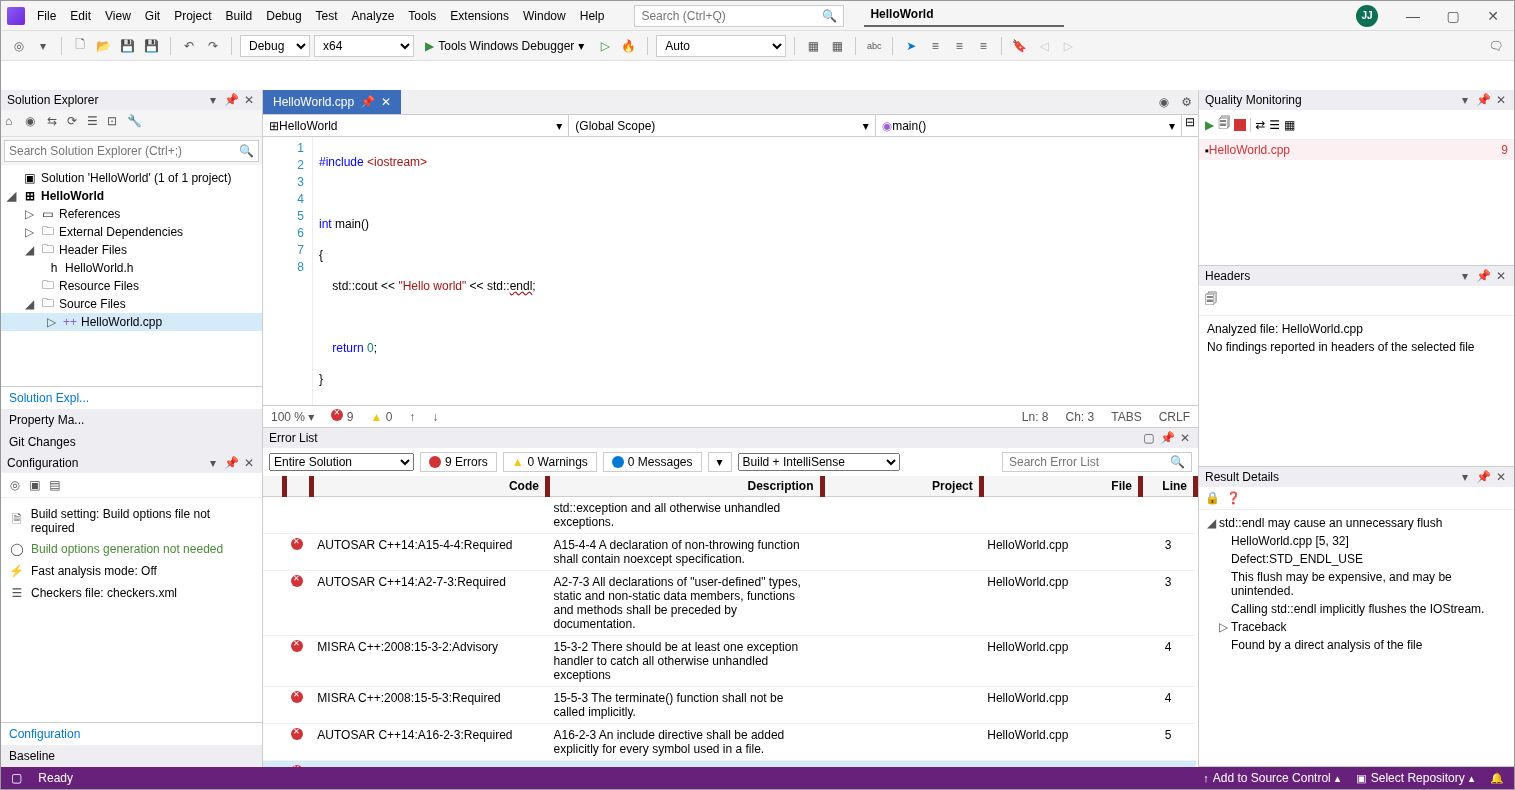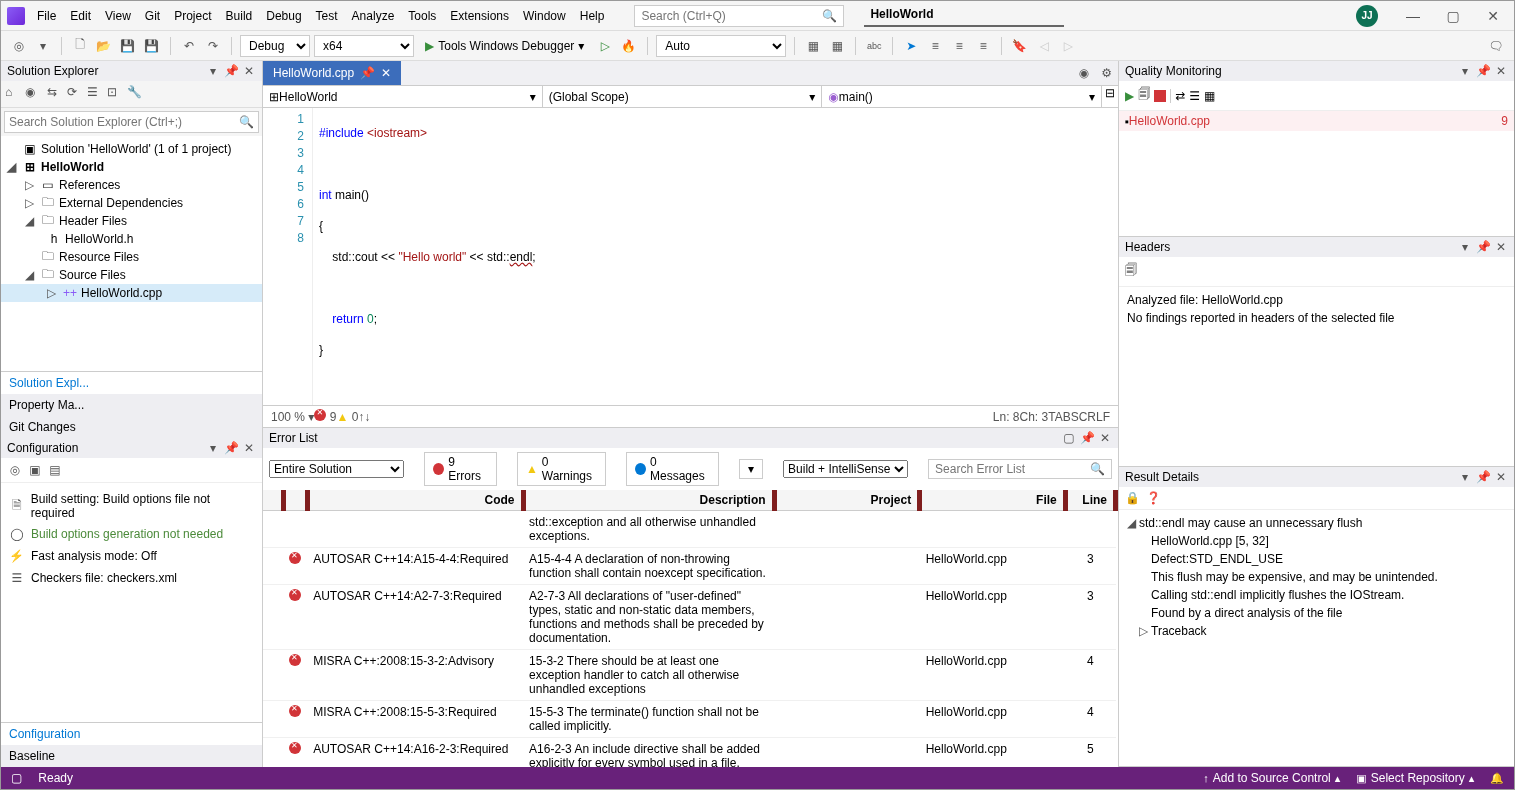--- a/index.html
+++ b/index.html
@@ -18,21 +18,21 @@
 .titlebar .win-btns { display: flex; gap: 10px; margin-left: 20px; }
 .titlebar .win-btns span { width: 30px; text-align: center; cursor: pointer; font-size: 14px; color: #555; }
 
 .toolbar { height: 30px; background: #f5f5f5; display: flex; align-items: center; padding: 0 8px; gap: 4px; border-bottom: 1px solid #ddd; }
 .toolbar .tb-btn { width: 20px; height: 20px; display: flex; align-items: center; justify-content: center; color: #555; cursor: pointer; }
 .toolbar .tb-sep { width: 1px; height: 18px; background: #ccc; margin: 0 4px; }
 .toolbar select { border: 1px solid #ccc; height: 22px; padding: 0 4px; background: #fff; }
 .toolbar .debug-btn { display: flex; align-items: center; gap: 4px; padding: 2px 6px; border: 1px solid transparent; cursor: pointer; }
 .toolbar .debug-btn .play { color: #388e3c; }
 
-.main { flex: 1; display: flex; overflow: hidden; }
+.main { flex: 1; display: flex; overflow: hidden; margin-top: 29px; }
 
 .left-panel { width: 262px; background: #f5f5f5; border-right: 1px solid #ccc; display: flex; flex-direction: column; }
 .panel-header { display: flex; align-items: center; padding: 3px 6px; background: #eeeef2; font-weight: normal; }
 .panel-header .title { flex: 1; }
 .panel-header .icon { width: 14px; text-align: center; color: #555; cursor: pointer; margin-left: 4px; }
 .left-toolbar { display: flex; gap: 2px; padding: 4px; border-bottom: 1px solid #ddd; }
 .left-toolbar .tb-btn { width: 18px; height: 18px; color: #555; }
 .search-box { margin: 3px; border: 1px solid #ccc; height: 22px; display: flex; align-items: center; padding: 0 4px; background: #fff; }
 .search-box input { border: none; outline: none; flex: 1; }
 .tree { padding: 4px 0; background: #fff; flex: 1; overflow: auto; }
@@ -55,41 +55,41 @@
 .editor-nav .nav-box { flex: 1; border-right: 1px solid #ccc; padding: 2px 6px; display:flex; align-items:center; }
 .code-area { flex: 1; display: flex; background: #fff; overflow: hidden; font-family: Consolas, monospace; font-size: 13px; position: relative; }
 .gutter { width: 50px; text-align: right; color: #2b91af; padding: 3px 8px 3px 0; border-right: 1px solid #eee; background: #fff; }
 .gutter div { height: 17px; line-height: 17px; }
 .code { padding: 3px 6px; white-space: pre; flex:1; }
 .code div { height: 17px; line-height: 17px; }
 .kw { color: #0000ff; }
 .inc { color: #a31515; }
 .str { color: #a31515; }
 .num { color: #098658; }
-.editor-status { height: 22px; background: #fff; border-top: 1px solid #ccc; display: flex; align-items: center; padding: 0 8px; gap: 0; color: #555; font-size: 11px; }
+.editor-status { height: 22px; background: #fff; border-top: 1px solid #ccc; display: flex; align-items: center; padding: 0 8px; gap: 17px; color: #555; font-size: 11px; }
 .editor-status .spacer { flex: 1; }
 
 .error-list { border-top: 1px solid #ccc; display: flex; flex-direction: column; height: 340px; }
 .error-list .panel-header { background: #eeeef2; }
-.error-toolbar { display: flex; gap: 20px; padding: 4px 6px; align-items: center; }
+.error-toolbar { display: flex; gap: 6px; padding: 4px 6px; align-items: center; }
 .error-toolbar .pill { border: 1px solid #ccc; padding: 2px 8px; display: flex; align-items: center; gap: 4px; cursor: pointer; }
 .error-toolbar .err-icon { width: 12px; height: 12px; border-radius: 50%; display: inline-block; }
 .err-red { background: #d13438; }
 .err-blue { background: #0078d4; }
 .error-toolbar .search { margin-left: auto; border: 1px solid #ccc; padding: 2px 6px; display: flex; align-items: center; width: 190px; }
 .error-toolbar .search input { border: none; outline: none; flex: 1; }
 .error-table { flex: 1; overflow: auto; font-size: 12px; }
 .error-table table { width: 100%; border-collapse: collapse; }
 .error-table th { text-align: right; padding: 3px 6px; border-bottom: 1px solid #ccc; border-right: 5px solid #7f1d1d; background: #f5f5f5; font-weight: bold; position: sticky; top: 0; }
 .error-table td { padding: 4px 6px; border-bottom: 1px solid #f0f0f0; vertical-align: top; }
 .error-table tr.selected { background: #d6ebf9; }
 .err-cell-icon { width: 12px; height: 12px; border-radius: 50%; background: #d13438; display: inline-block; position: relative; }
 .err-cell-icon::after { content: '✕'; color: #fff; font-size: 8px; position: absolute; left: 2px; top: -1px; }
 
-.right-panel { width: 396px; background: #f5f5f5; border-left: 1px solid #ccc; display: flex; flex-direction: column; }
+.right-panel { width: 316px; background: #f5f5f5; border-left: 1px solid #ccc; display: flex; flex-direction: column; }
 .right-section { border-bottom: 1px solid #ccc; display: flex; flex-direction: column; }
 .rs-qm { min-height: 176px; }
 .rs-headers { flex: 1; }
 .rs-result { min-height: 300px; }
 .qm-toolbar { display: flex; gap: 4px; padding: 4px 6px; align-items: center; background: #fff; border-bottom: 1px solid #eee; }
 .qm-toolbar .play { color: #388e3c; }
 .qm-toolbar .stop { width: 12px; height: 12px; background: #d13438; }
 .qm-row { display: flex; padding: 3px 6px; align-items: center; background: #fdf0f2; }
 .qm-row .file { color: #d13438; flex: 1; }
 .qm-row .count { color: #d13438; }
@@ -379,21 +379,21 @@
             <span style="color:#f2c811">▲</span>
             <span>0 Warnings</span>
           </div>
         <div class="pill">
             <span class="err-icon err-blue"></span>
             <span>0 Messages</span>
           </div>
         <div class="pill">
             <span>▾</span>
           </div>
-        <select style="width:125px"><option>Build + IntelliSense</option></select>
+        <select style="width:162px"><option>Build + IntelliSense</option></select>
         <div class="search">
             <input placeholder="Search Error List" style="">
             <span>🔍</span>
           </div>
       </div>
       <div class="error-table">
         <table>
           <thead>
               <tr>
             <th style="width:20px"></th>
@@ -523,22 +523,22 @@
       <div style="padding:4px 6px;background:#fff;border-bottom:1px solid #eee;display:flex;gap:6px">
         <span>🔒</span>
         <span style="color:#0078d4">❓</span>
       </div>
       <div class="result-tree">
         <div class="result-item"><span class="caret">◢</span><span>std::endl may cause an unnecessary flush</span></div>
         <div class="result-item" style="padding-left:32px">HelloWorld.cpp [5, 32]</div>
         <div class="result-item" style="padding-left:32px">Defect:STD_ENDL_USE</div>
         <div class="result-item" style="padding-left:32px">This flush may be expensive, and may be unintended.</div>
         <div class="result-item" style="padding-left:32px">Calling std::endl implicitly flushes the IOStream.</div>
+        <div class="result-item" style="padding-left:20px"><span class="caret">▷</span><span>Traceback</span></div>
         <div class="result-item" style="padding-left:32px">Found by a direct analysis of the file</div>
-        <div class="result-item" style="padding-left:20px"><span class="caret">▷</span><span>Traceback</span></div>
       </div>
       <div style="flex:1;background:#fff"></div>
     </div>
   </div>
 </div>
 
 <div class="statusbar">
   <span>▢</span>
   <span>Ready</span>
   <div class="spacer"></div>

